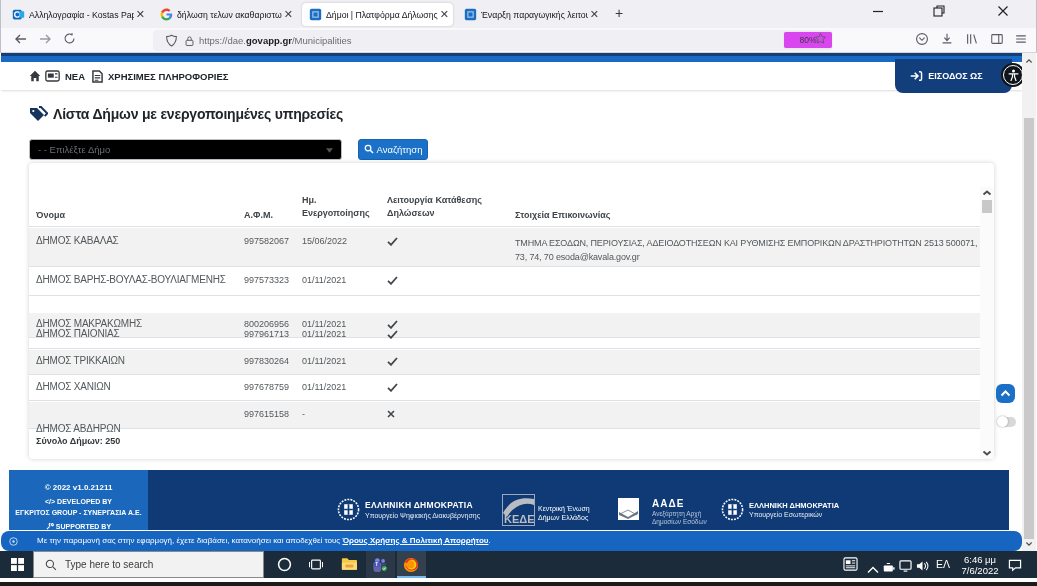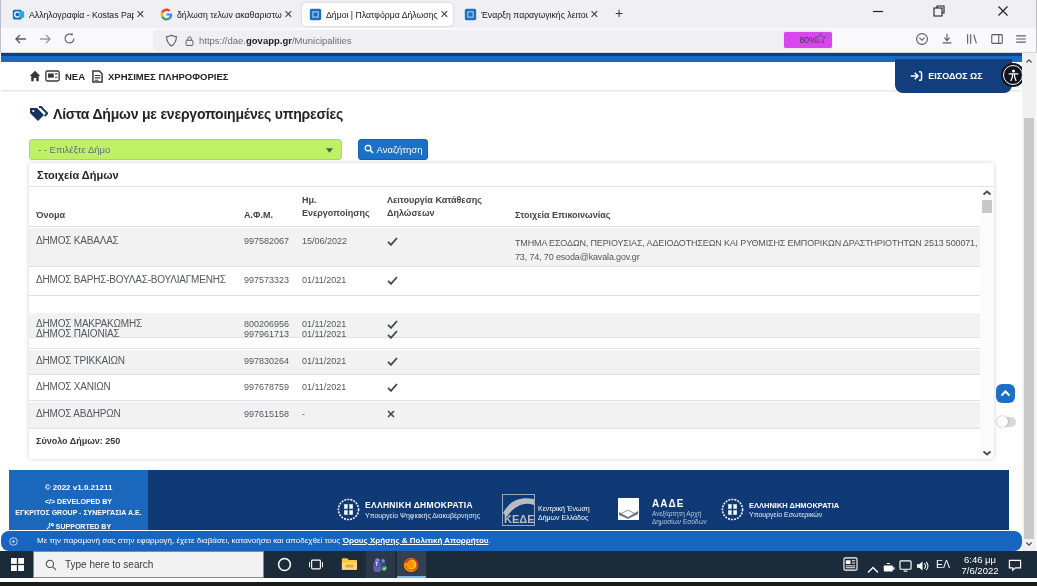--- a/index.html
+++ b/index.html
@@ -22,21 +22,21 @@
   #viewport { left:1px; top:53px; width:1021px; height:498px; background:#fff; overflow:hidden; }
   #pgscroll { left:1022px; top:53px; width:14px; height:498px; background:#f1f1f1; }
   #pgthumb { left:1024px; top:118px; width:10px; height:421px; background:#c9c9c9; }
   #strip { left:0; top:0; width:1021px; height:9px; background:#1a69c4; border-top:3px solid #143f77; }
   #mainnav { left:0; top:9px; width:1021px; height:28px; background:#fff; box-shadow:0 1px 2px rgba(0,0,0,.14); }
   .mn { position:absolute; top:0; height:28px; display:flex; align-items:center; gap:5px; color:#212529; font-size:9.5px; font-weight:700; }
   #loginbtn { left:894px; top:6px; width:117px; height:34px; background:#133e7c; border-radius:0 0 8px 8px; color:#fff; font-size:9px; font-weight:700; display:flex; align-items:center; justify-content:center; gap:5px; padding-right:14px; }
   #accbtn { left:1000px; top:10px; width:24px; height:24px; background:#10151d; border-radius:50%; z-index:9; display:flex; align-items:center; justify-content:center; }
   #accbtn .inner { width:20px; height:20px; border:1px solid #fff; border-radius:50%; display:flex; align-items:center; justify-content:center; }
   h1.pgh { position:absolute; left:49px; top:53px; font-size:14px; font-weight:700; color:#212529; letter-spacing:-0.2px; }
-  #selbox { left:28px; top:86px; width:313px; height:21px; background:#bef264; border:1px solid #b8bfc6; border-radius:3px; font-size:9.5px; color:#666e75; line-height:19px; padding-left:8px; }
+  #selbox { left:28px; top:86px; width:313px; height:21px; background:#000000; border:1px solid #b8bfc6; border-radius:3px; font-size:9.5px; color:#666e75; line-height:19px; padding-left:8px; }
   #srchbtn { left:357px; top:86px; width:70px; height:21px; background:#1b71c8; border:1px solid #1663b2; border-radius:3px; color:#fff; font-size:9.5px; text-align:center; line-height:19px; }
   
   #card { left:28px; top:110px; width:965px; height:296px; background:#fff; border-radius:4px; box-shadow:0 0 5px rgba(0,0,0,.18); }
   #cardhead { position:absolute; left:0; top:0; width:100%; height:24px; border-bottom:1px solid #dfe3e6; font-size:11px; font-weight:700; color:#212529; padding:6px 0 0 8px; }
   .trow { position:absolute; left:0; width:951px; }
   .cell { position:absolute; font-size:9px; color:#53585c; }
   .cell.nm { font-size:10px; letter-spacing:-0.2px; }
   .chead { font-weight:700; color:#404549; }
   .gray { background:#f2f2f2; }
   .bline { border-bottom:1px solid #dee2e6; }
@@ -191,21 +191,20 @@
   <h1 class="pgh" style="left:52px;">Λίστα Δήμων με ενεργοποιημένες υπηρεσίες</h1>
   <div class="abs" id="selbox">- - Επιλέξτε Δήμο<svg style="position:absolute;right:8px;top:8px;" width="7" height="5" viewBox="0 0 8 5">
         <path d="M0 0 L4 5 L8 0 Z" fill="#555"></path>
       </svg></div>
   <div class="abs" id="srchbtn"><svg style="vertical-align:-1px;margin-right:3px;" width="10" height="10" viewBox="0 0 16 16">
         <circle cx="6.5" cy="6.5" r="4.5" fill="none" stroke="#fff" stroke-width="2"></circle>
         <line x1="10" y1="10" x2="14.5" y2="14.5" stroke="#fff" stroke-width="2.4"></line>
       </svg>Αναζήτηση</div>
 
   <div class="abs" id="card">
-    <div id="cardhead">Στοιχεία Δήμων</div>
 
     <div class="trow bline" style="top:24px;height:40px;">
       <span class="cell chead" style="left:7px;bottom:6px;">Όνομα</span>
       <span class="cell chead" style="left:215px;bottom:6px;">Α.Φ.Μ.</span>
       <span class="cell chead" style="left:273px;bottom:6px;line-height:13px;">Ημ.<br>Ενεργοποίησης</span>
       <span class="cell chead" style="left:358px;bottom:6px;line-height:13px;">Λειτουργία Κατάθεσης<br>Δηλώσεων</span>
       <span class="cell chead" style="left:486px;bottom:6px;">Στοιχεία Επικοινωνίας</span>
     </div>
     <div class="trow gray bline" style="top:65px;height:39px;">
       <span class="cell nm" style="left:7px;top:7px;">ΔΗΜΟΣ ΚΑΒΑΛΑΣ</span>
@@ -250,21 +249,21 @@
     </div>
     <div class="trow bline" style="top:213px;height:25px;">
       <span class="cell nm" style="left:7px;top:5px;">ΔΗΜΟΣ ΧΑΝΙΩΝ</span>
       <span class="cell" style="left:215px;top:6px;">997678759</span>
       <span class="cell" style="left:273px;top:6px;">01/11/2021</span>
       <span class="cell" style="left:358px;top:7px;"><svg width="11" height="9" viewBox="0 0 11 9">
             <path d="M1 4.8 L4 7.8 L10 1" stroke="#40474d" stroke-width="1.8" fill="none"></path>
           </svg></span>
     </div>
     <div class="trow gray bline" style="top:239px;height:27px;">
-      <span class="cell nm" style="left:7px;top:6px;text-align:center;">ΔΗΜΟΣ ΑΒΔΗΡΩΝ</span>
+      <span class="cell nm" style="left:7px;top:21px;text-align:center;">ΔΗΜΟΣ ΑΒΔΗΡΩΝ</span>
       <span class="cell" style="left:215px;top:7px;">997615158</span>
       <span class="cell" style="left:273px;top:7px;">-</span>
       <span class="cell" style="left:358px;top:8px;"><svg width="8" height="8" viewBox="0 0 8 8">
             <path d="M1 1 L7 7 M7 1 L1 7" stroke="#40474d" stroke-width="1.6" fill="none"></path>
           </svg></span>
     </div>
     <div class="trow" style="top:266px;height:30px;">
       <span class="cell" style="left:7px;top:7px;font-weight:700;color:#33383c;">Σύνολο Δήμων: 250</span>
     </div>
     <div id="tscroll">

